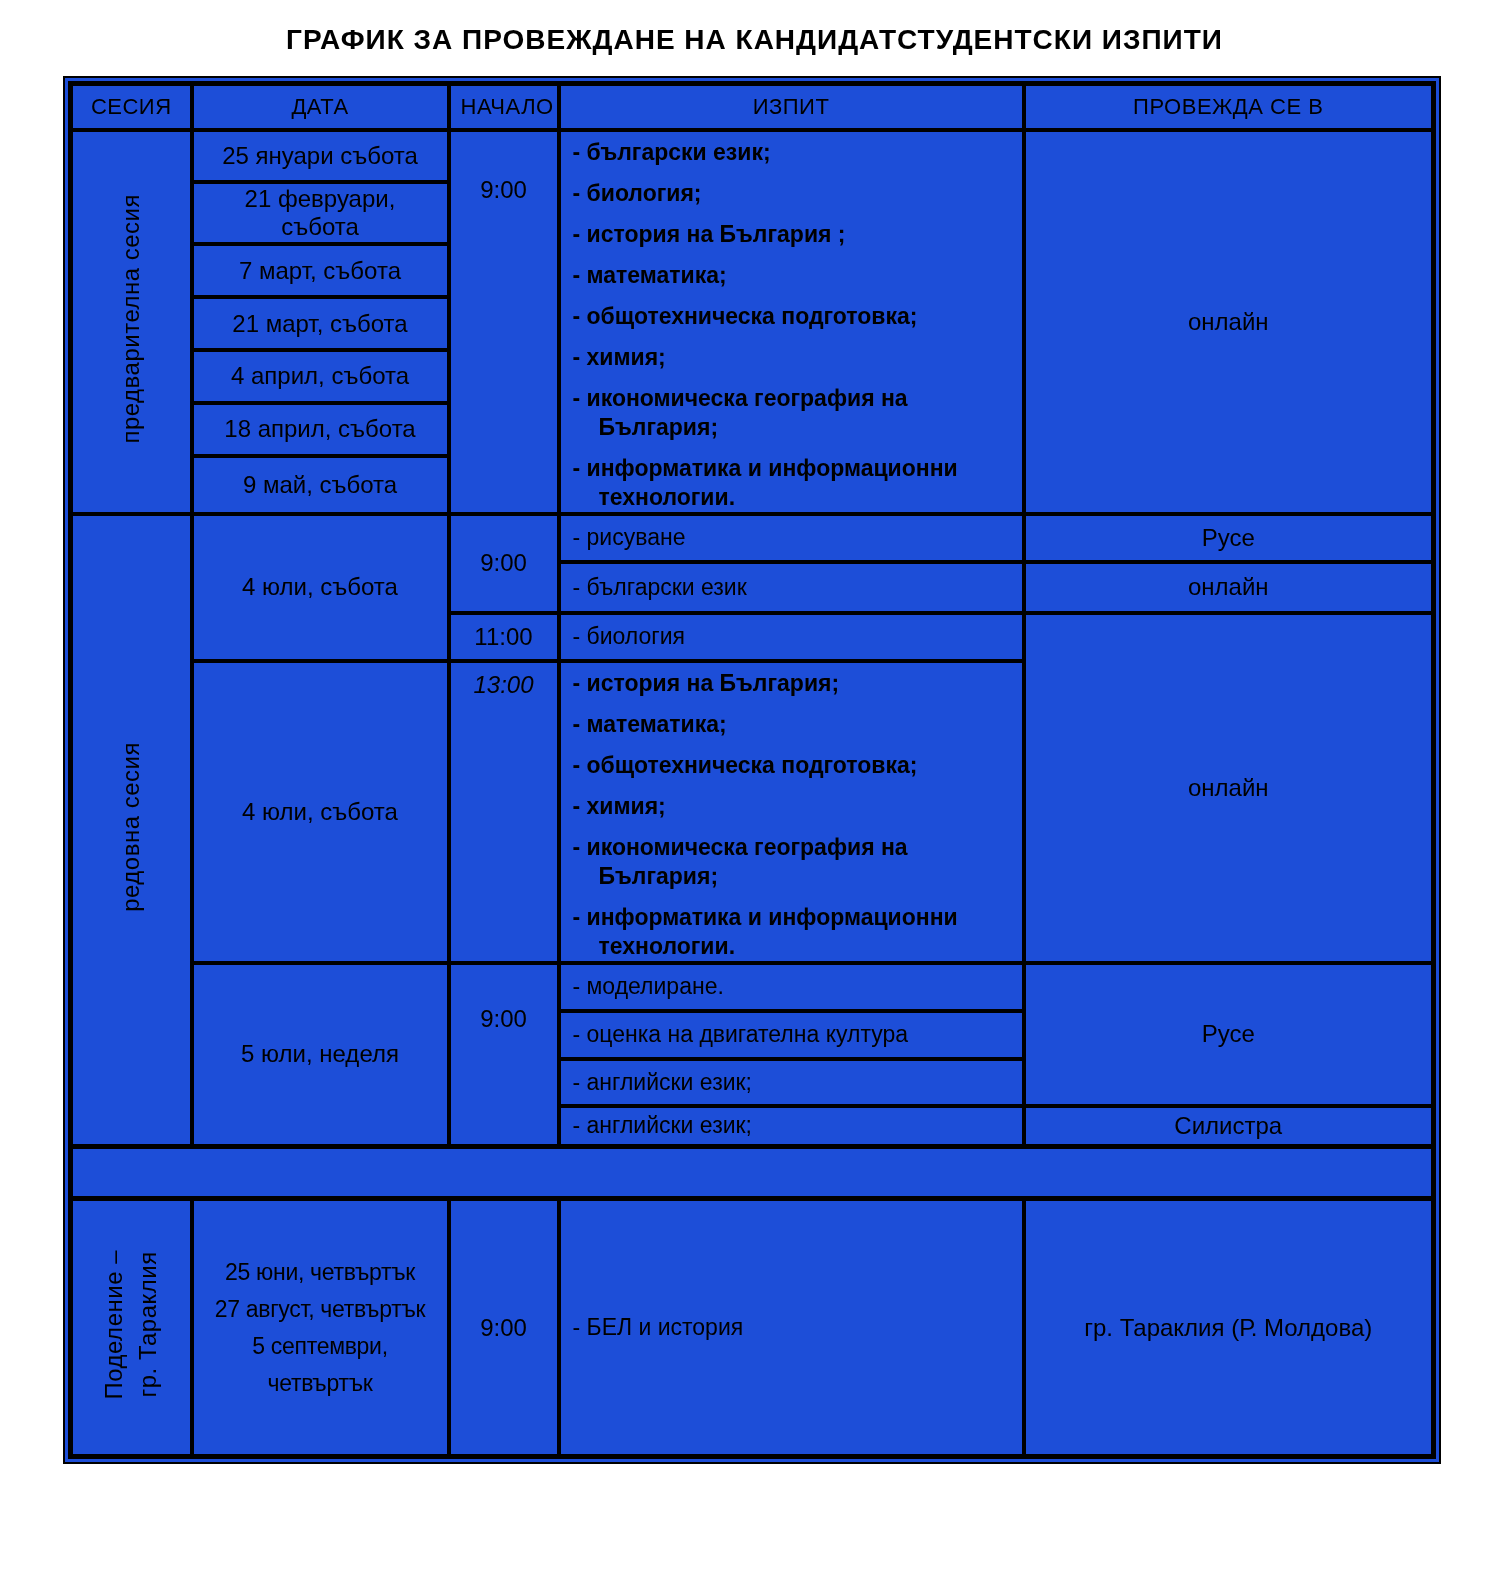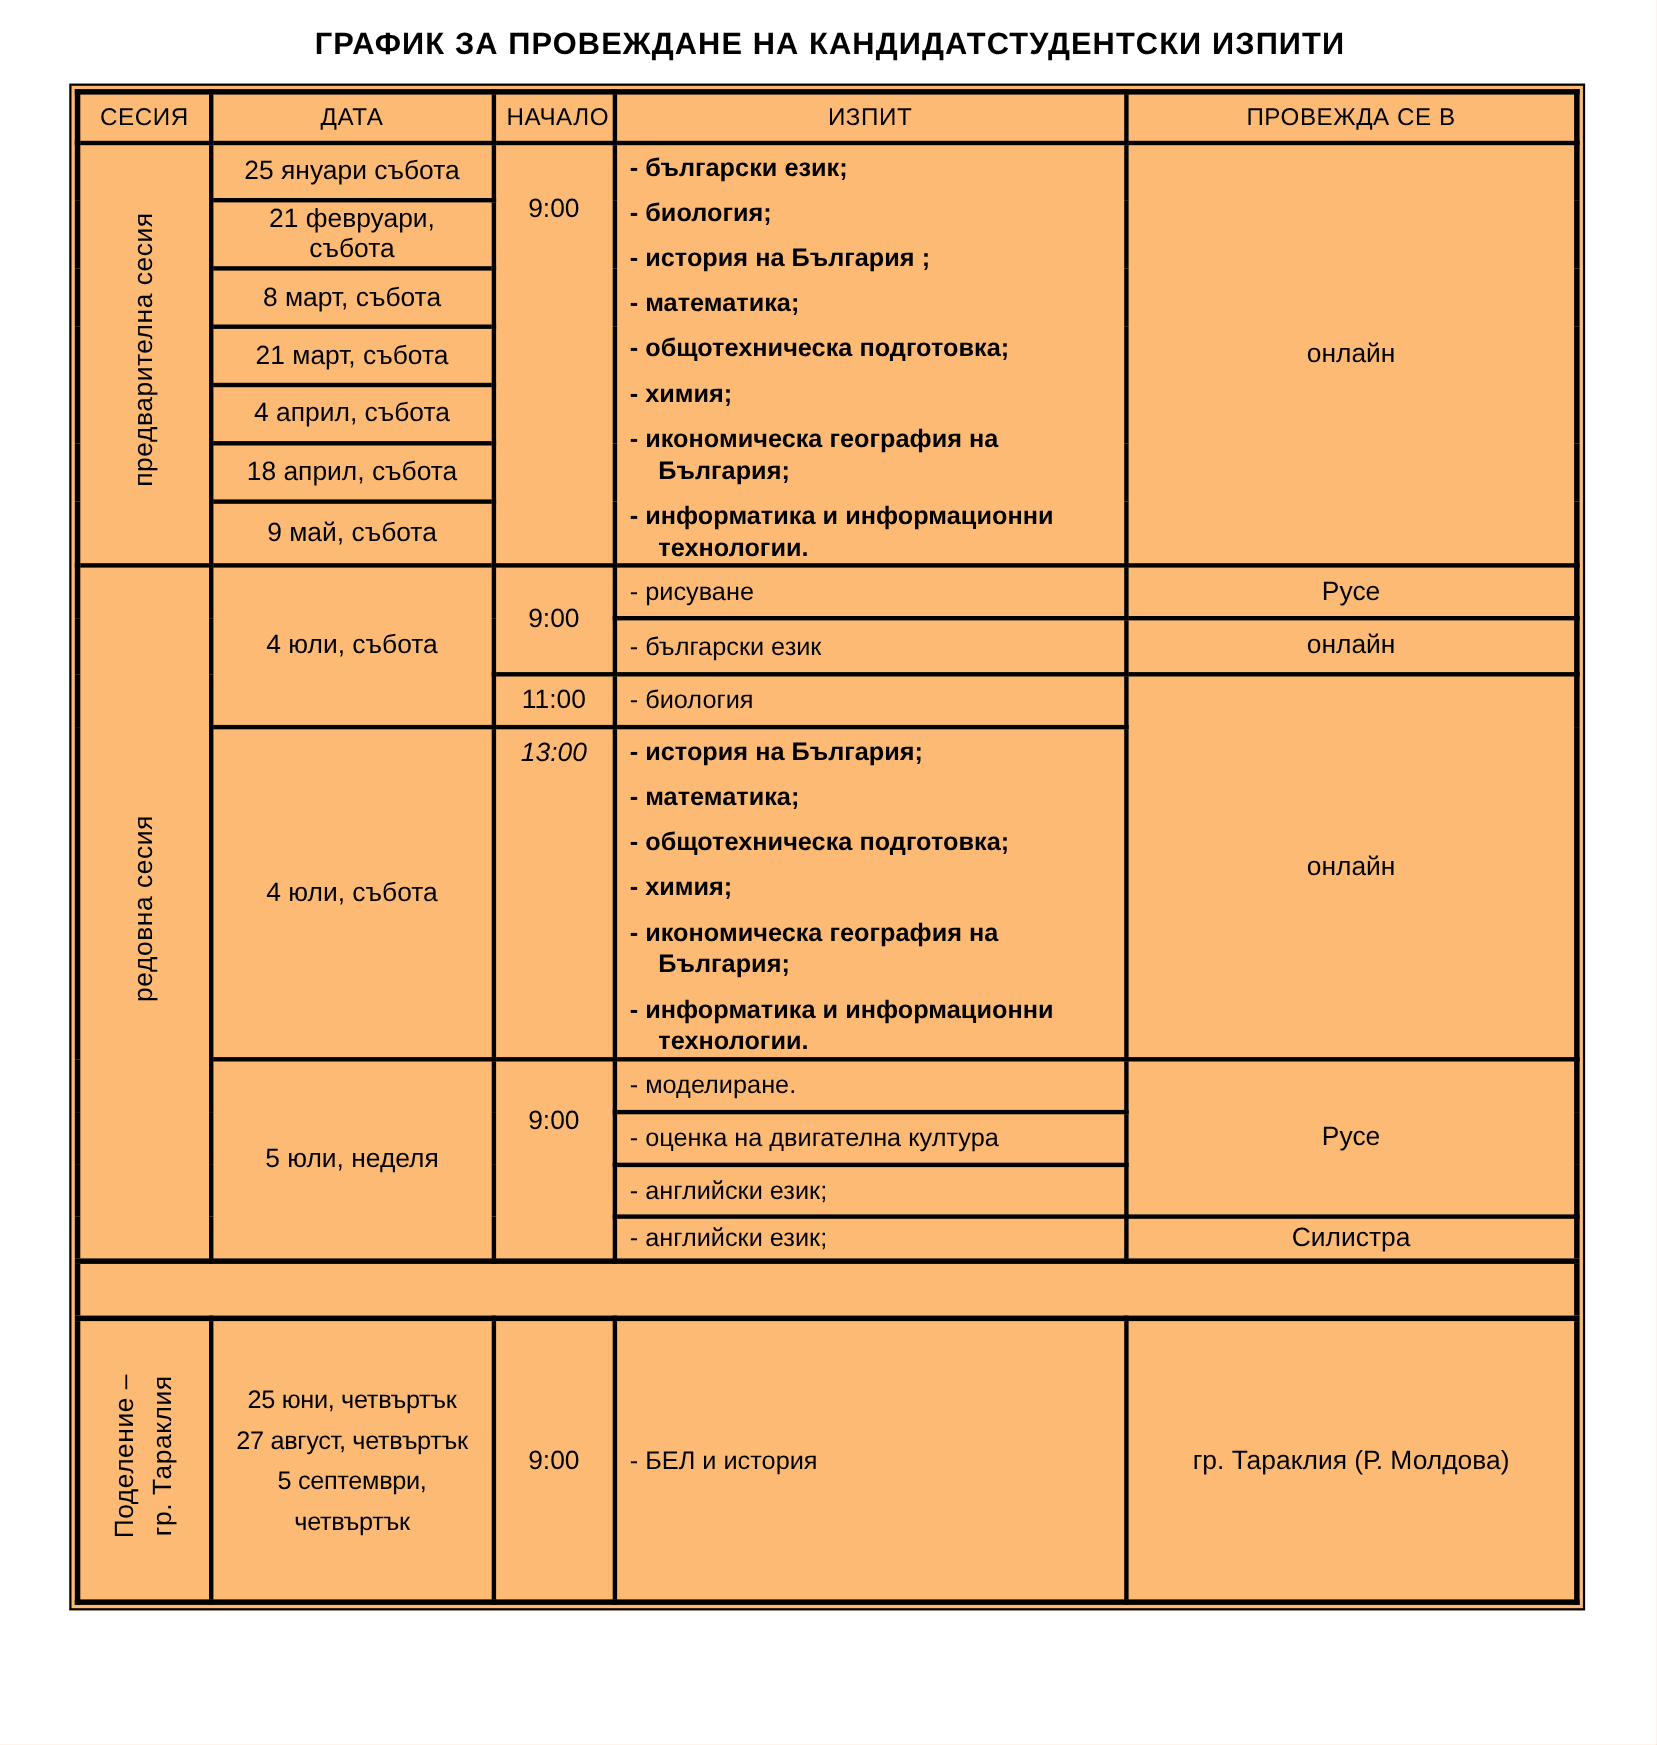--- a/index.html
+++ b/index.html
@@ -26,21 +26,21 @@
     letter-spacing: 1px;
     white-space: nowrap;
   }
 
   
   .table-frame {
     margin-left: 63px;
     display: inline-block;
     border: 2px solid #000;
     padding: 3px;
-    background: #fdba74;
+    background: #1d4ed8;
   }
   table.schedule {
     border-collapse: collapse;
     table-layout: fixed;
     width: 1363px;
     border: 5px solid #000;
   }
   td, th {
     border: 4px solid #000;
     padding: 0 10px;
@@ -132,21 +132,21 @@
             <li>- икономическа география на България;</li>
             <li>- информатика и информационни технологии.</li>
           </ul>
         </td>
         <td rowspan="7">онлайн</td>
       </tr>
       <tr style="height:51px">
             <td class="date-cell">21 февруари, събота</td>
           </tr>
       <tr style="height:51px">
-            <td class="date-cell">8 март, събота</td>
+            <td class="date-cell">7 март, събота</td>
           </tr>
       <tr style="height:51px">
             <td class="date-cell">21 март, събота</td>
           </tr>
       <tr style="height:51px">
             <td class="date-cell">4 април, събота</td>
           </tr>
       <tr style="height:51px">
             <td class="date-cell">18 април, събота</td>
           </tr>

